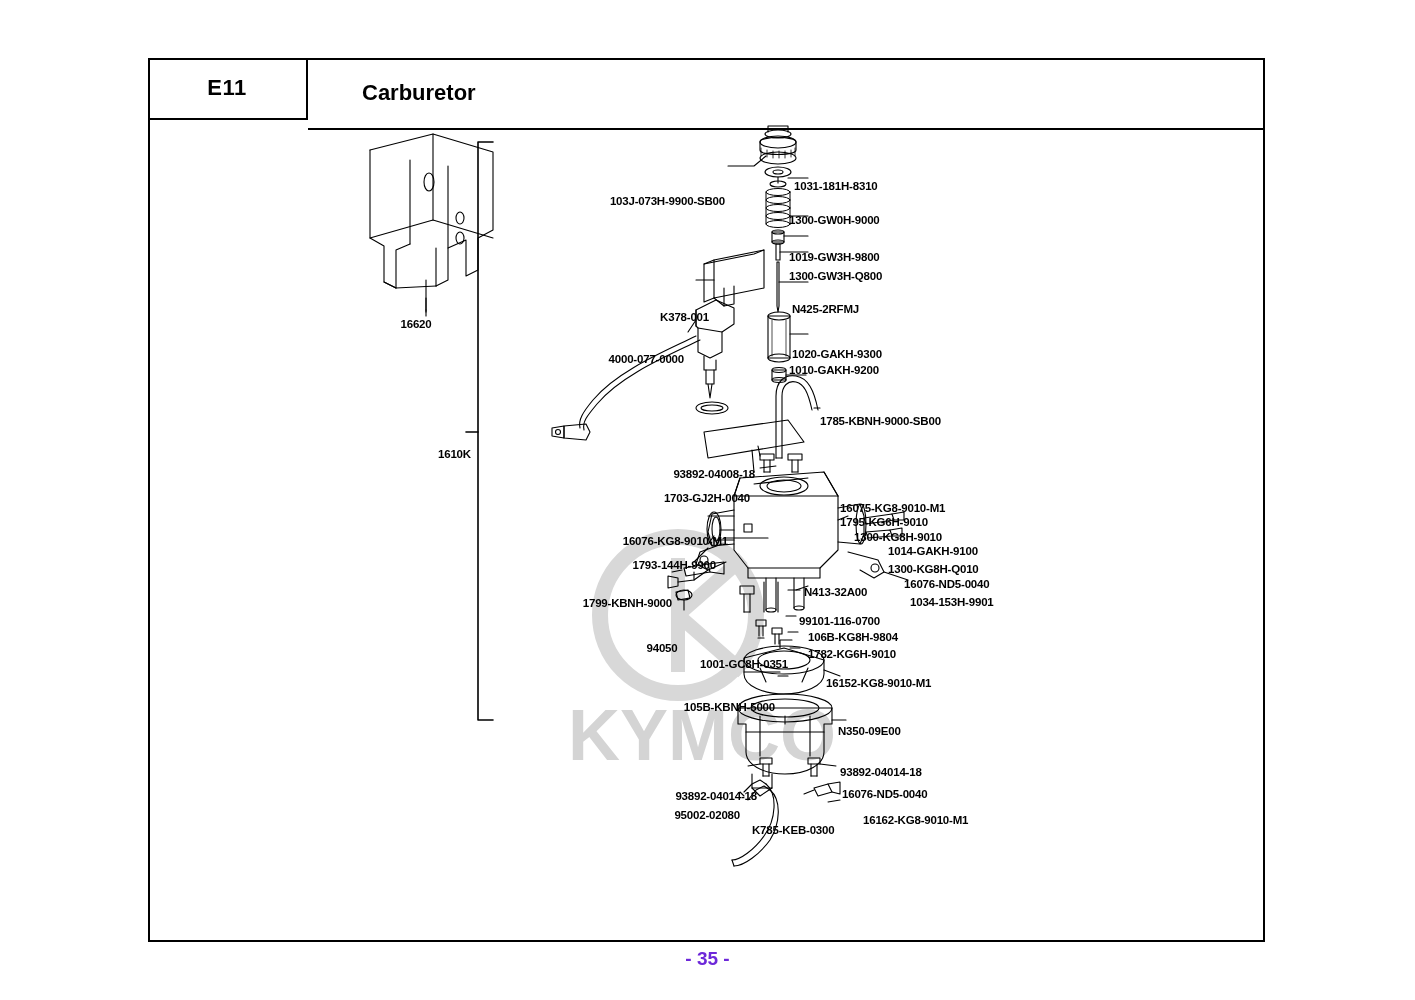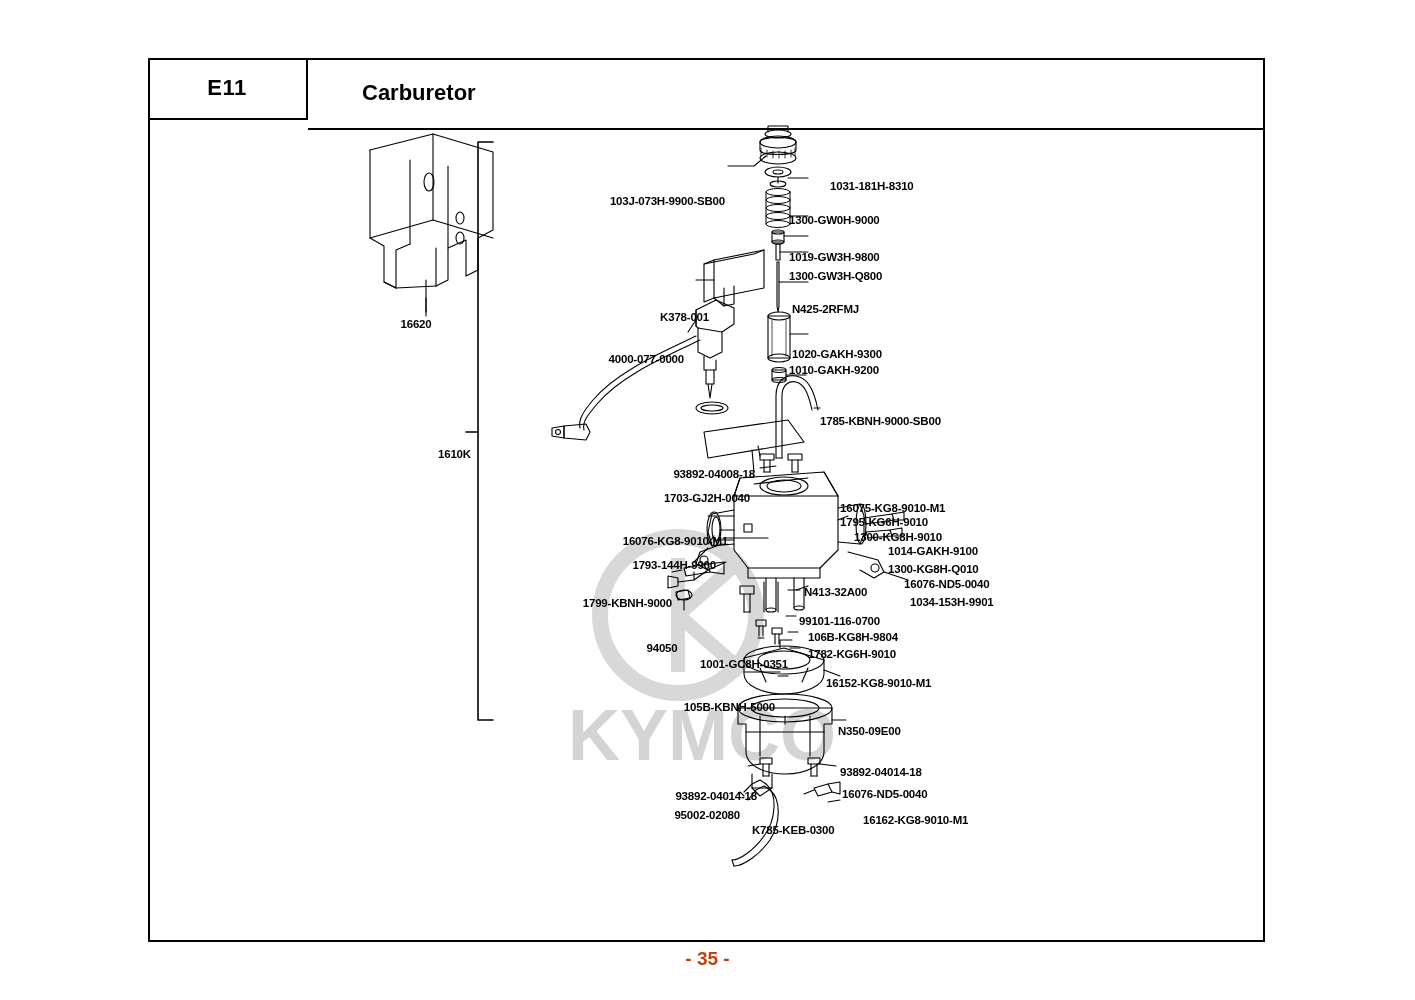--- a/index.html
+++ b/index.html
@@ -69,21 +69,21 @@
     color: #000;
   }
   .page-number {
     position: absolute;
     left: 0;
     top: 948px;
     width: 1415px;
     text-align: center;
     font-size: 19px;
     font-weight: bold;
-    color: #c2410c;
+    color: #6d28d9;
   }
 
   
   #drawing {
     position: absolute;
     left: 148px;
     top: 120px;
     width: 1117px;
     height: 822px;
     overflow: hidden;
@@ -359,21 +359,21 @@
         <path d="M584 740 L586 746"></path>
         <path d="M596 676 L592 672"></path>
 
       </g>
     </svg>
 
     <div>
       <span class="lbl" style="left:268px; top:198px; transform:translateX(-50%);">16620</span>
       <span class="lbl" style="left:290px; top:328px;">1610K</span>
       <span class="lbl r" style="left:577px; top:51px;">103J-073H-9900-SB00</span>
-      <span class="lbl" style="left:646px; top:60px;margin-left:36px;">1031-181H-8310</span>
+      <span class="lbl" style="left:646px; top:60px;">1031-181H-8310</span>
       <span class="lbl" style="left:641px; top:94px;">1300-GW0H-9000</span>
       <span class="lbl" style="left:641px; top:131px;">1019-GW3H-9800</span>
       <span class="lbl" style="left:641px; top:150px;">1300-GW3H-Q800</span>
       <span class="lbl" style="left:644px; top:183px;">N425-2RFMJ</span>
       <span class="lbl" style="left:644px; top:228px;">1020-GAKH-9300</span>
       <span class="lbl" style="left:641px; top:244px;text-align:center;">1010-GAKH-9200</span>
       <span class="lbl r" style="left:561px; top:167px;">K378-001</span>
       <span class="lbl r" style="left:536px; top:209px;">4000-077-0000</span>
       <span class="lbl" style="left:672px; top:295px;">1785-KBNH-9000-SB00</span>
       <span class="lbl r" style="left:607px; top:324px;">93892-04008-18</span>

